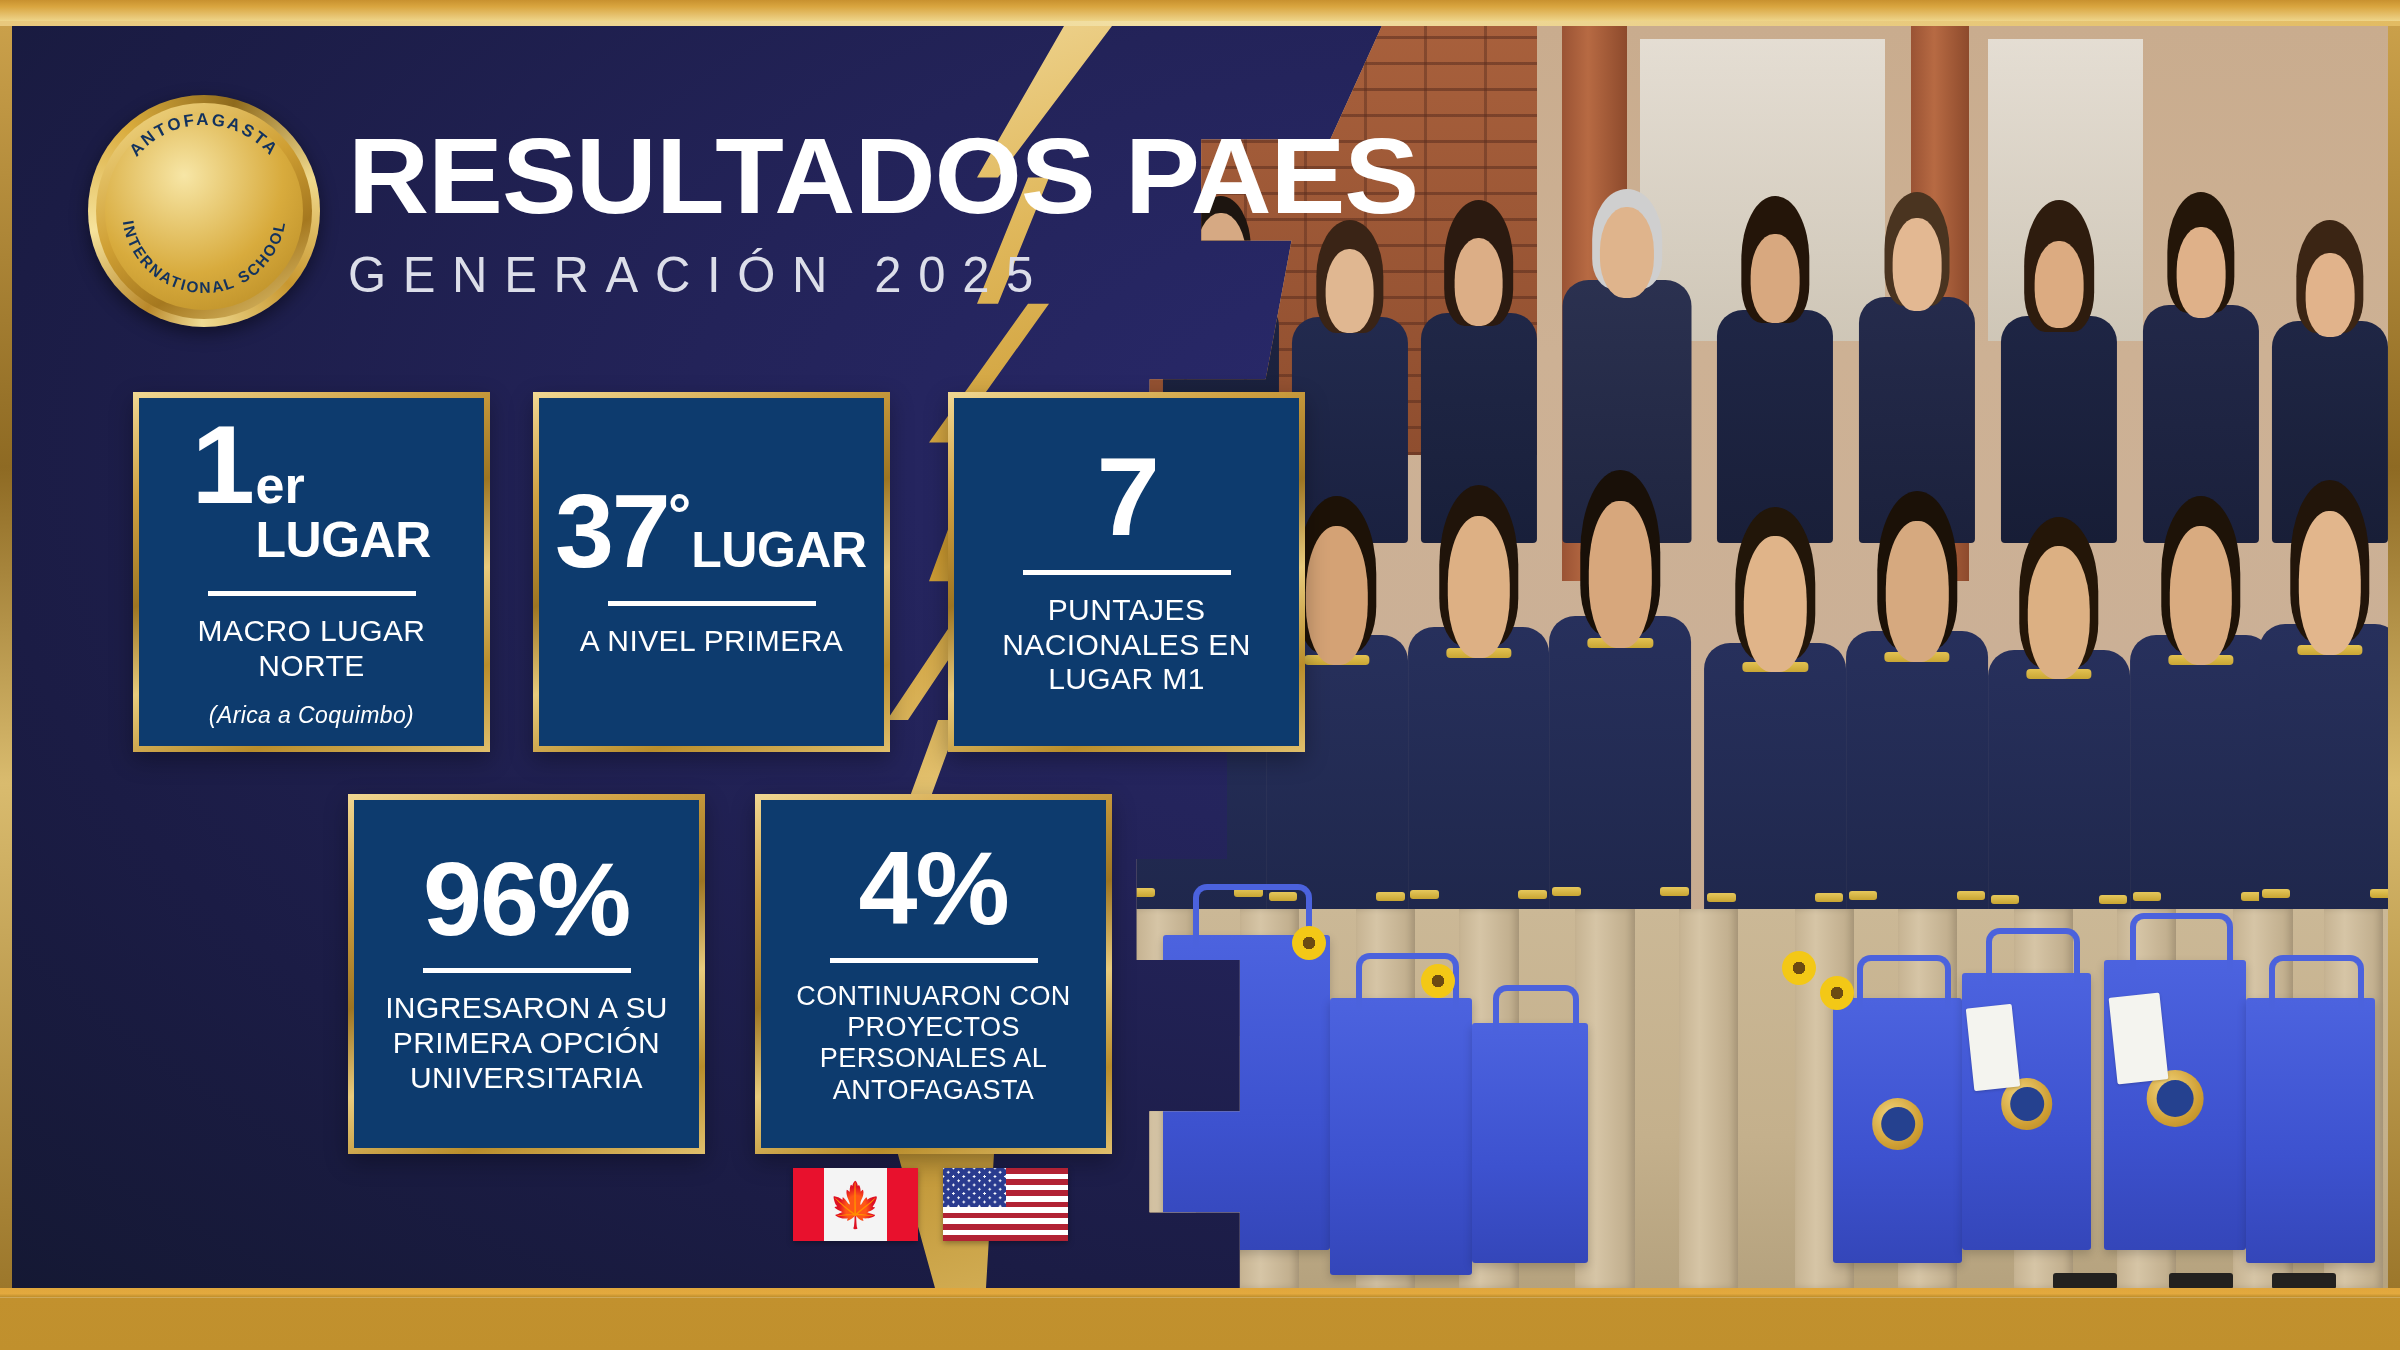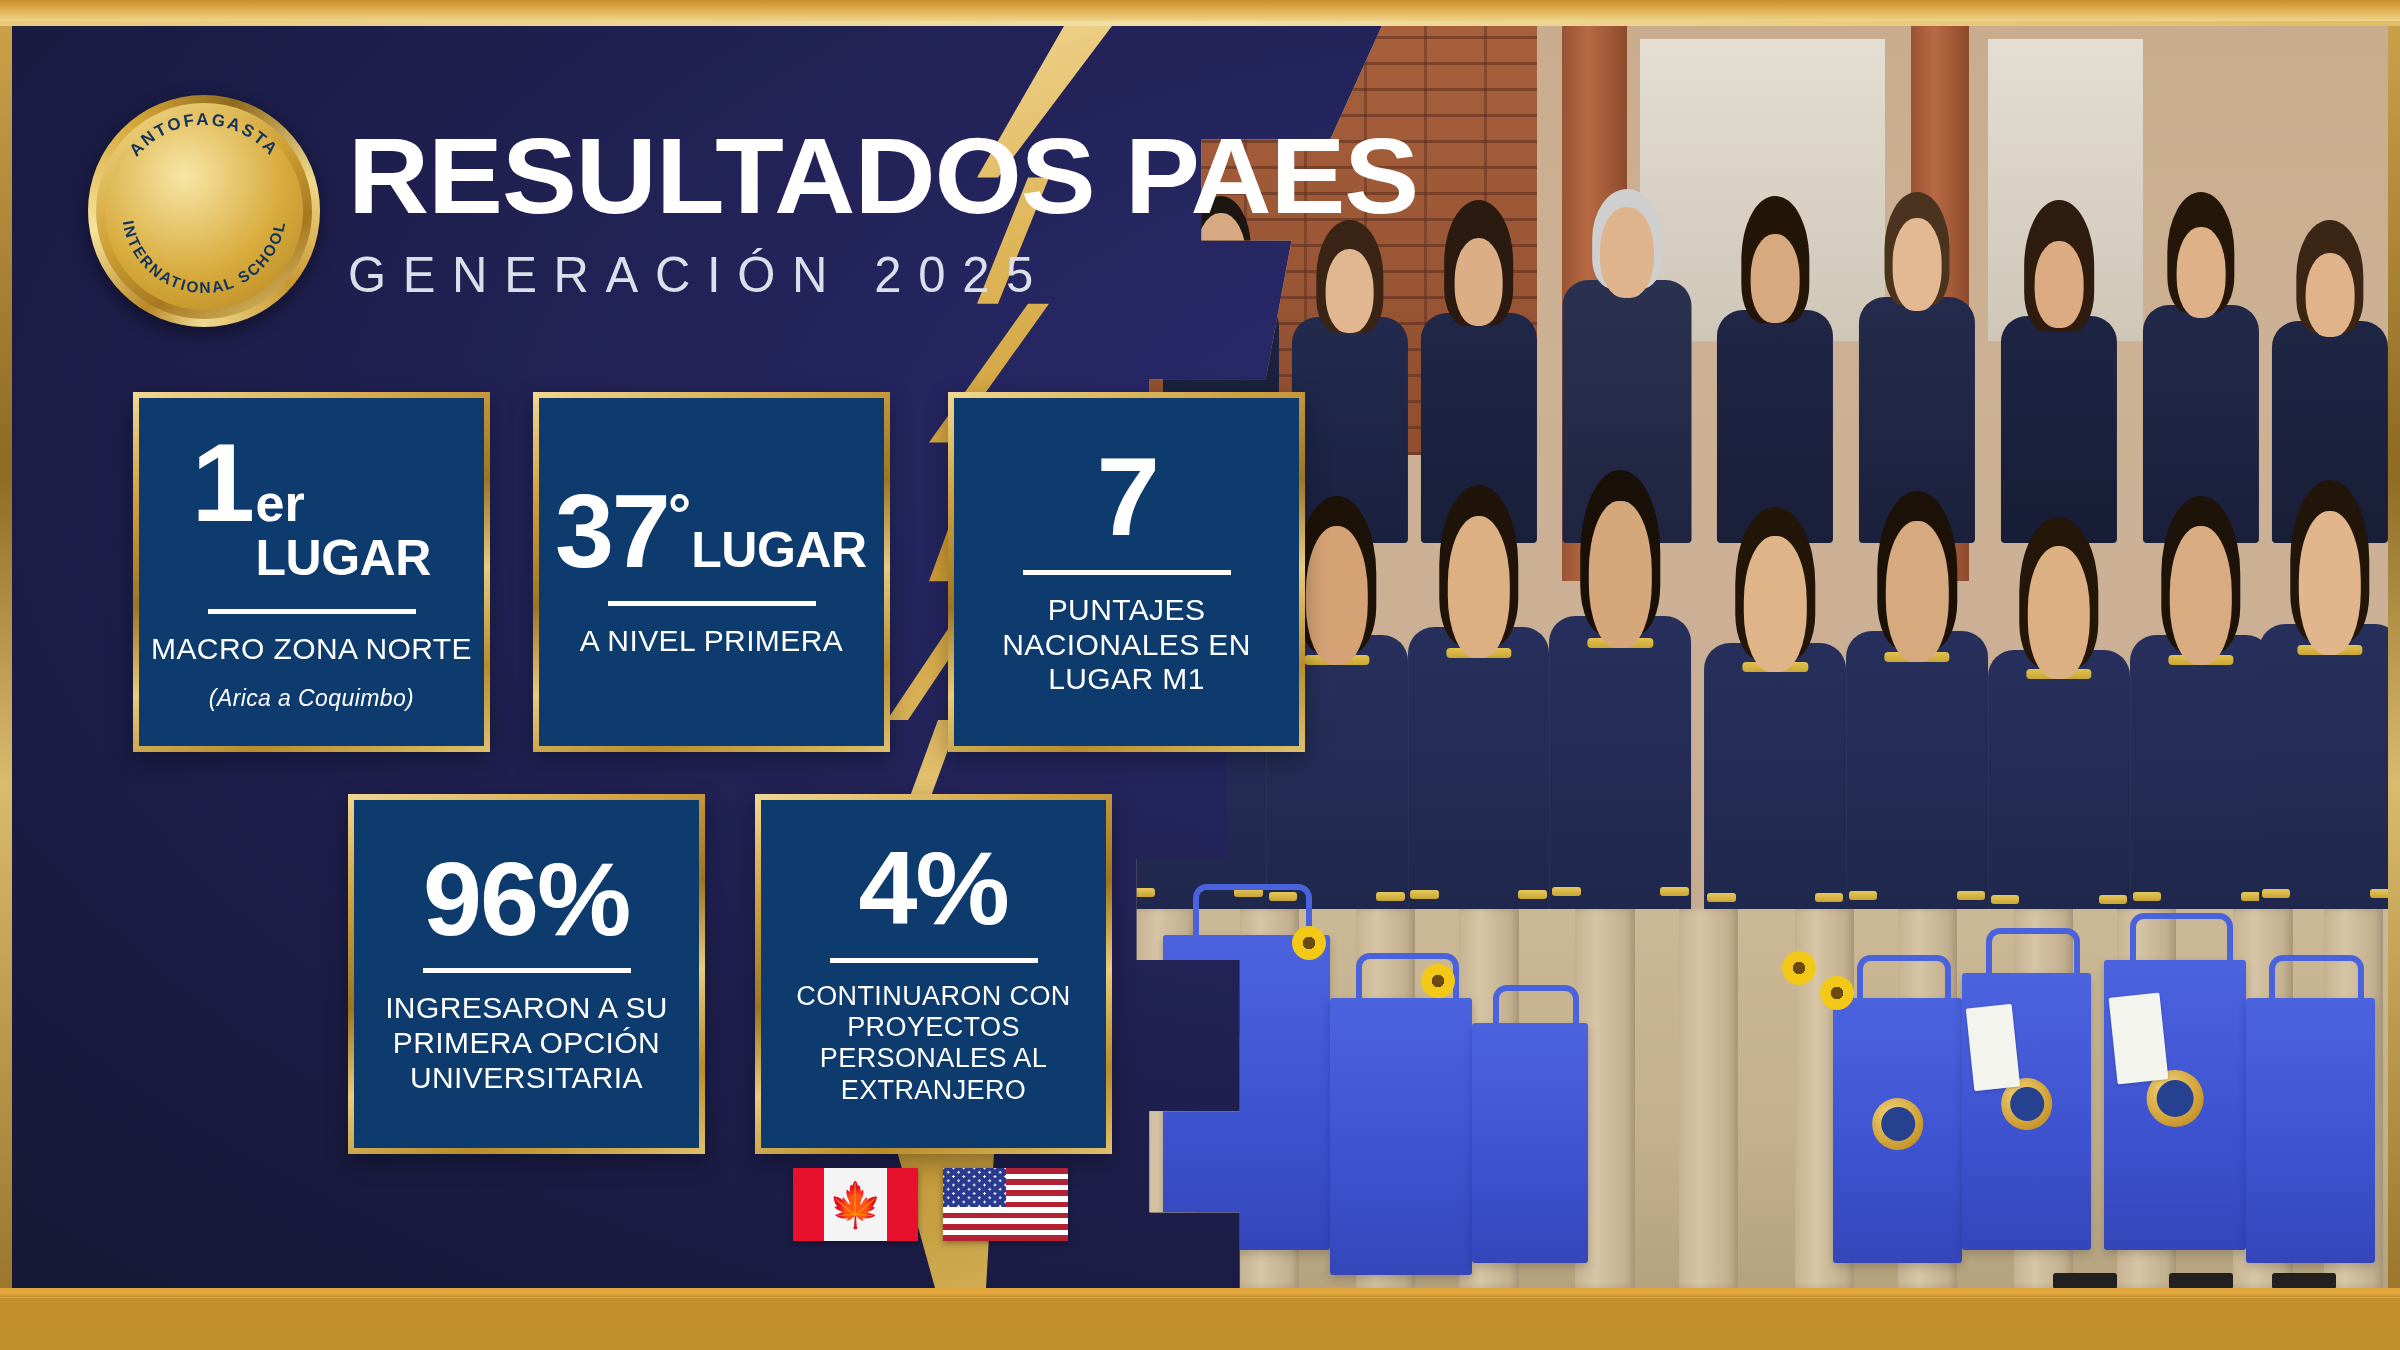--- a/index.html
+++ b/index.html
@@ -397,21 +397,21 @@
     <div class="card-in">
       <div class="big">
         <span class="num">1</span>
         <span class="stack">
           <span class="sup">er</span>
           <span class="unit">LUGAR</span>
         </span>
       </div>
       <div class="rule"></div>
       <div class="cap">
-        <span>MACRO ZONA NORTE</span>
+        <span>MACRO LUGAR NORTE</span>
         <span class="note">(Arica a Coquimbo)</span>
       </div>
     </div>
   </div>
 
   <div class="card" id="card-2">
     <div class="card-in">
       <div class="big">
         <span class="num sq">37</span>
         <span class="sup" style="align-self:flex-start;font-size:58px;">°</span>
@@ -441,21 +441,21 @@
       <div class="cap">INGRESARON A SU PRIMERA OPCIÓN UNIVERSITARIA</div>
     </div>
   </div>
 
   <div class="card" id="card-5">
     <div class="card-in">
       <div class="big">
         <span class="num sq">4%</span>
       </div>
       <div class="rule"></div>
-      <div class="cap sm">CONTINUARON CON PROYECTOS PERSONALES AL EXTRANJERO</div>
+      <div class="cap sm">CONTINUARON CON PROYECTOS PERSONALES AL ANTOFAGASTA</div>
     </div>
   </div>
 
   <div class="flags">
     <div class="flag flag-ca">
       <span class="maple">🍁</span>
     </div>
     <div class="flag flag-us">
       <span class="us-union"></span>
     </div>

